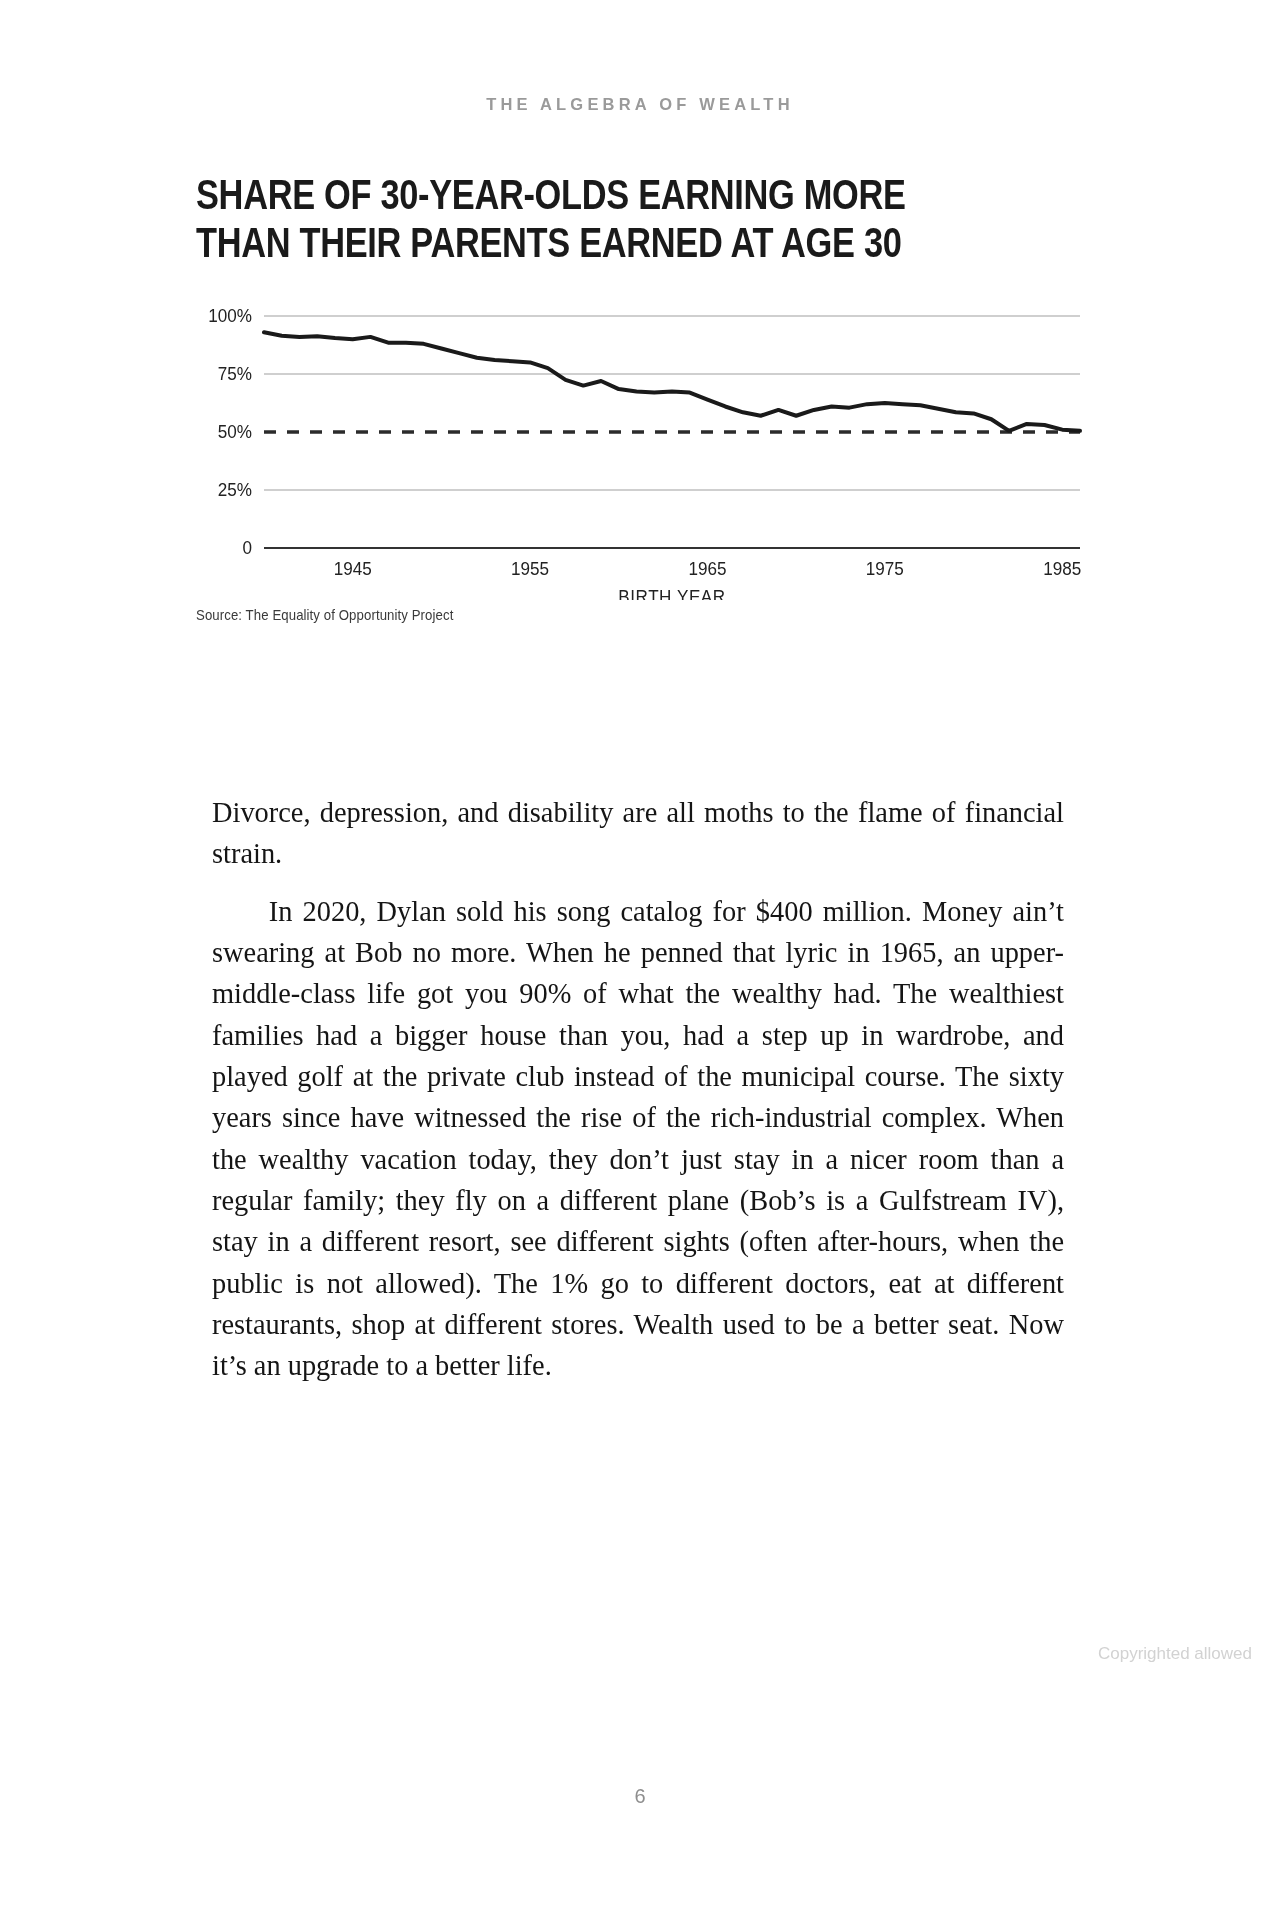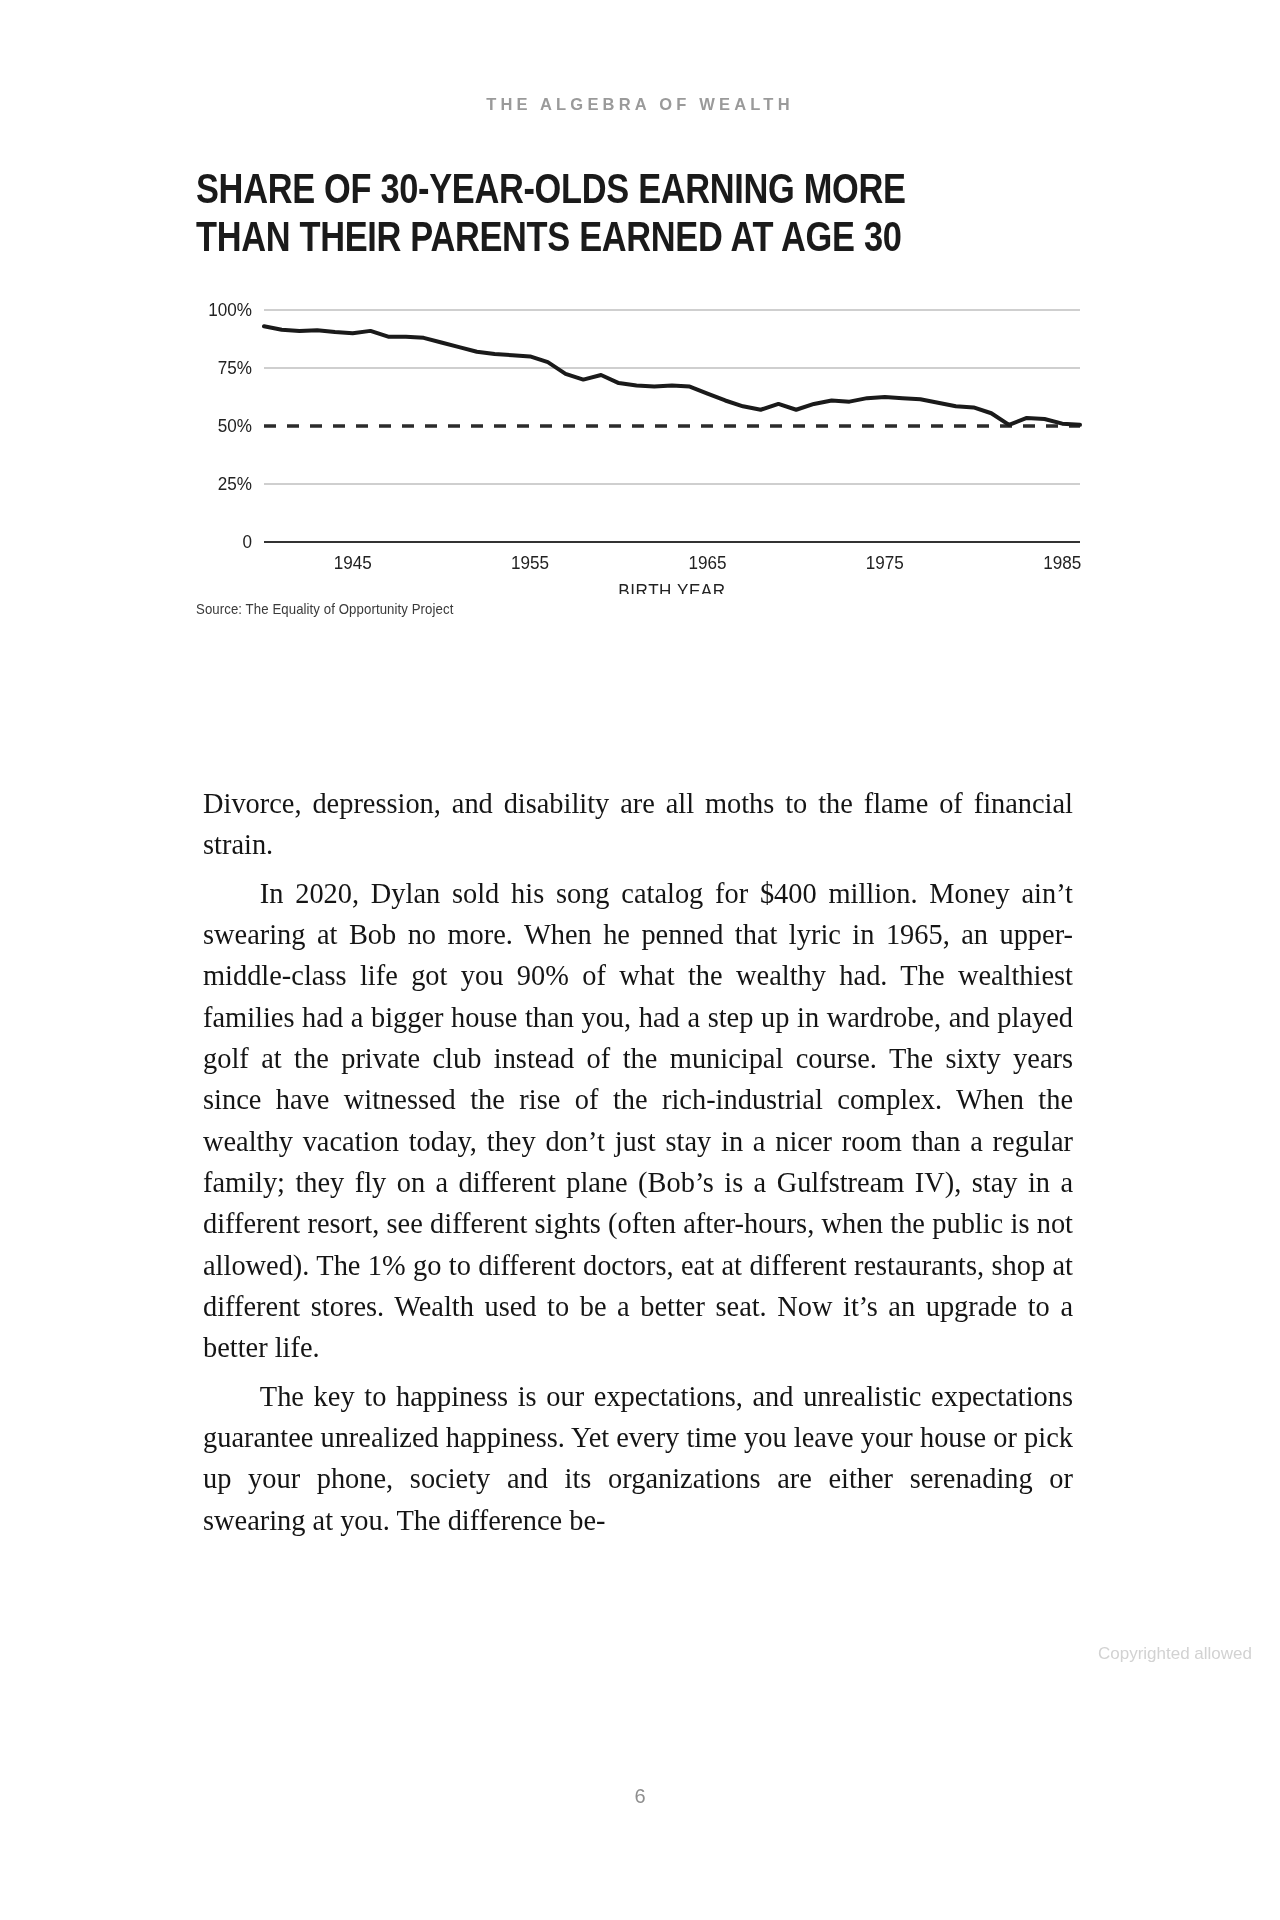--- a/index.html
+++ b/index.html
@@ -35,21 +35,21 @@
     font-weight: 700;
     letter-spacing: 4.2px;
     color: #9a9a9a;
     white-space: nowrap;
   }
 
   
   .figure {
     position: absolute;
     left: 196px;
-    top: 164px;
+    top: 170px;
     width: 888px;
   }
 
   .fig-title {
     font-family: "Liberation Sans Narrow", "Liberation Sans", sans-serif;
     font-weight: 900;
     font-size: 43px;
     line-height: 1.12;
     letter-spacing: -0.4px;
     color: #1a1a1a;
@@ -88,21 +88,21 @@
     width: 884px;
     font-family: "Liberation Serif", serif;
     font-size: 28.4px;
     line-height: 1.455;
     color: #151515;
     text-align: justify;
     text-justify: inter-word;
     hyphens: none;
   }
   .body-copy p {
-    margin: 7px;
+    margin: 16px;
   }
   .body-copy p + p {
     text-indent: 2.0em;
   }
   .body-copy p:last-child {
     text-align: justify;
   }
 
   
   .folio {
@@ -187,20 +187,19 @@
           </g>
       </svg>
     </div>
 
     <div class="fig-source">Source: The Equality of Opportunity Project</div>
   </div>
 
   <div class="body-copy">
     <p>Divorce, depression, and disability are all moths to the flame of financial strain.</p>
     <p>In 2020, Dylan sold his song catalog for $400 million. Money ain’t swearing at Bob no more. When he penned that lyric in 1965, an upper-middle-class life got you 90% of what the wealthy had. The wealthiest families had a bigger house than you, had a step up in wardrobe, and played golf at the private club instead of the municipal course. The sixty years since have witnessed the rise of the rich-industrial complex. When the wealthy vacation today, they don’t just stay in a nicer room than a regular family; they fly on a different plane (Bob’s is a Gulfstream IV), stay in a different resort, see different sights (often after-hours, when the public is not allowed). The 1% go to different doctors, eat at different restaurants, shop at different stores. Wealth used to be a better seat. Now it’s an upgrade to a better life.</p>
-    <p>The key to happiness is our expectations, and unrealistic expectations guarantee unrealized happiness. Yet every time you leave your house or pick up your phone, society and its organizations are either serenading or swearing at you. The difference be-</p>
   </div>
 
   <div class="folio">6</div>
 
   <div class="copyright-note">Copyrighted allowed</div>
 
 </div>
 
 </body></html>

